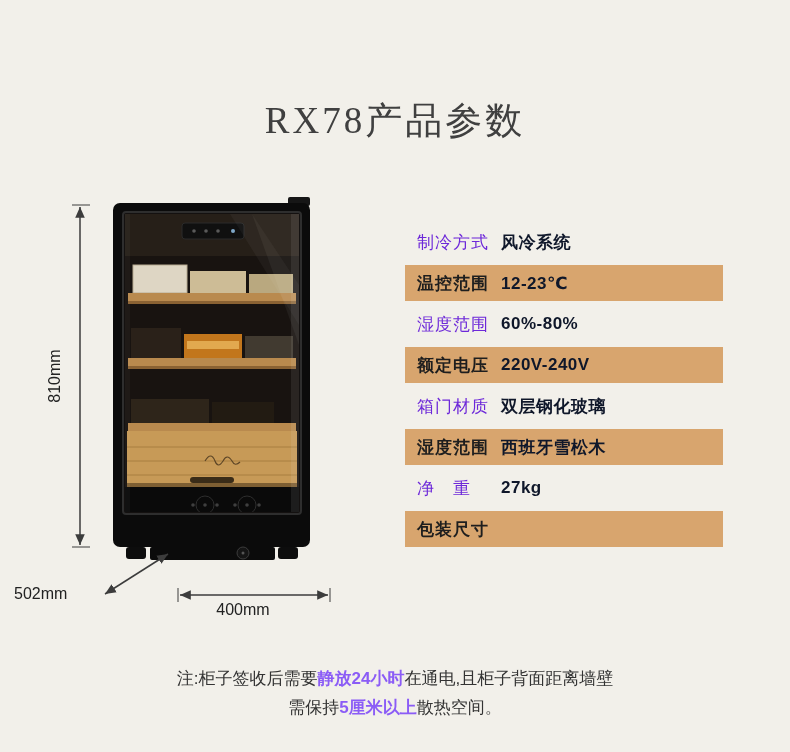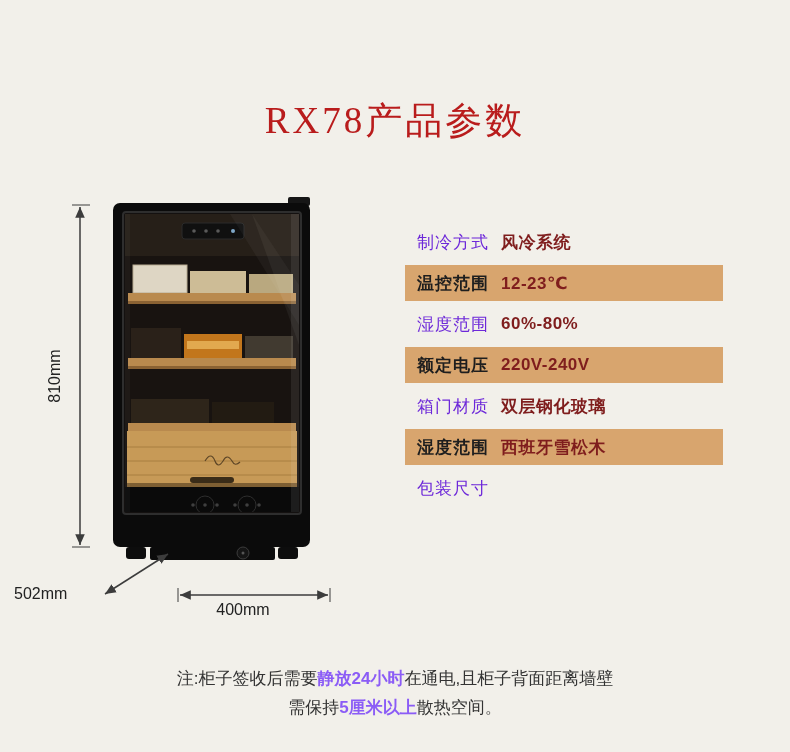--- a/index.html
+++ b/index.html
@@ -4,34 +4,34 @@
 <style>
   html,body{margin:0;padding:0;}
   body{
     width:790px;height:752px;position:relative;overflow:hidden;
     background:#f2f0ea;
     font-family:"Liberation Sans","DejaVu Sans",sans-serif;
   }
   .title{
     position:absolute;top:96px;left:0;width:100%;text-align:center;
     font-family:"Liberation Serif","DejaVu Serif",serif;
-    font-size:37px;color:#b91c1c;letter-spacing:3px;font-weight:400;
+    font-size:37px;color:#404040;letter-spacing:3px;font-weight:400;
   }
   .art{position:absolute;left:0;top:195px;width:400px;height:440px;}
   .specs{position:absolute;left:405px;top:224px;width:318px;}
   .spec-row{
     height:36px;margin-bottom:5px;display:flex;align-items:center;
     padding-left:12px;box-sizing:border-box;
   }
   .spec-row:nth-child(even){background:#d8a56e;}
   .spec-label{
     width:84px;flex:0 0 84px;font-size:17px;color:#6d28d9;letter-spacing:1px;
   }
   .spec-row:nth-child(even) .spec-label{color:#1e1e1e;font-weight:700;}
-  .spec-value{font-size:17px;color:#7f1d1d;font-weight:700;letter-spacing:0.5px;}
+  .spec-value{font-size:17px;color:#0f172a;font-weight:700;letter-spacing:0.5px;}
   .note{
     position:absolute;left:0;top:664px;width:100%;text-align:center;
     font-size:17px;color:#333;line-height:29px;
   }
   .note b{font-weight:700;color:#8b5cf6;}
   svg text{font-family:"Liberation Sans","DejaVu Sans",sans-serif;}
 </style>
 </head>
 <body>
 
@@ -157,20 +157,24 @@
   </div>
   <div class="spec-row">
     <span class="spec-label">箱门材质</span>
     <span class="spec-value">双层钢化玻璃</span>
   </div>
   <div class="spec-row">
     <span class="spec-label">湿度范围</span>
     <span class="spec-value">西班牙雪松木</span>
   </div>
   <div class="spec-row">
+    <span class="spec-label">净　重</span>
+    <span class="spec-value">27kg</span>
+  </div>
+  <div class="spec-row">
     <span class="spec-label">包装尺寸</span>
   </div>
 </div>
 
 <div class="note">
   <div>
     <span>注:柜子签收后需要</span><b>静放24小时</b><span>在通电,且柜子背面距离墙壁</span>
   </div>
   <div>
     <span>需保持</span><b>5厘米以上</b><span>散热空间。</span>

